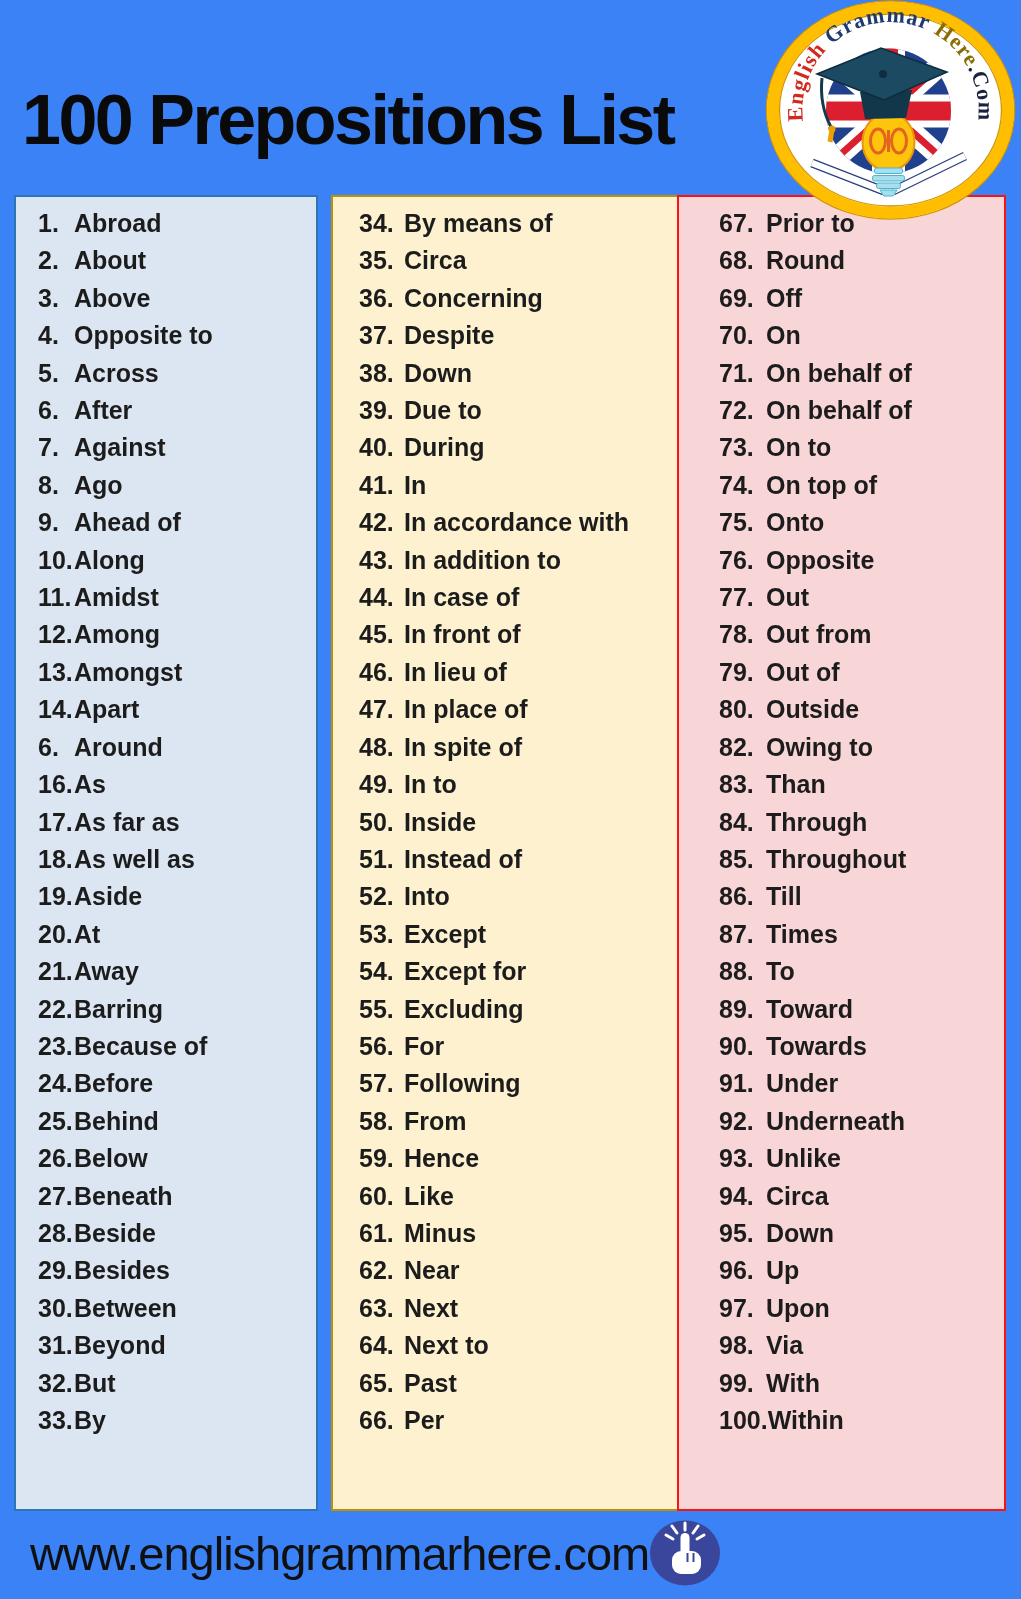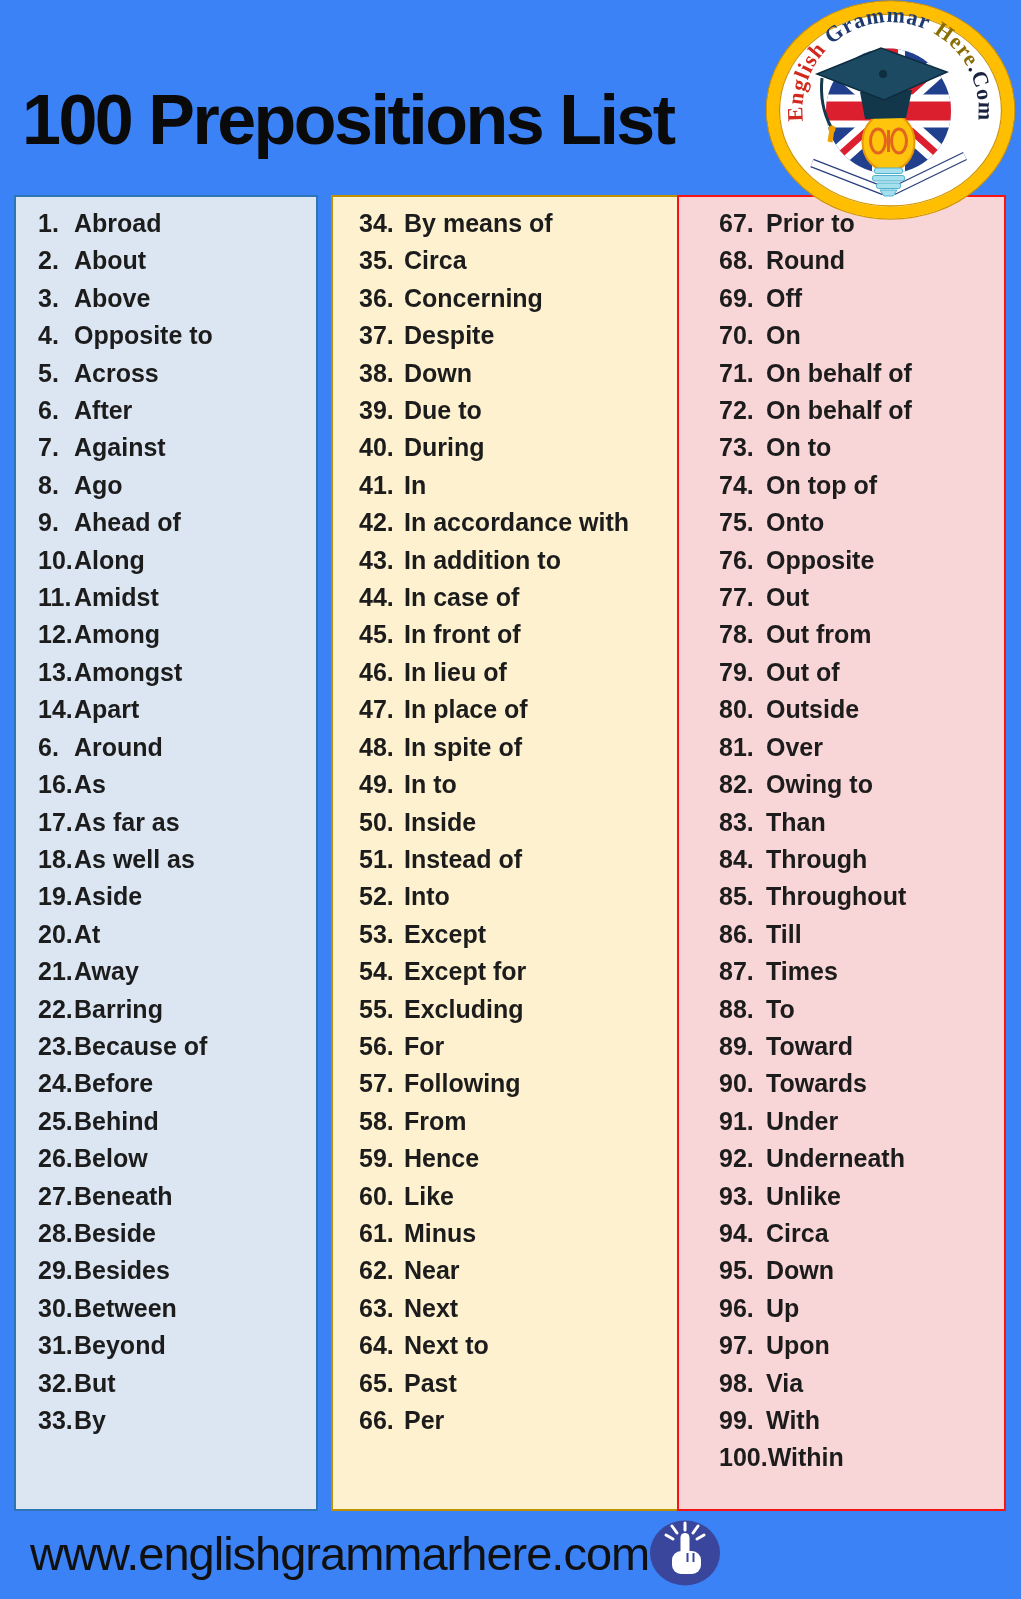--- a/index.html
+++ b/index.html
@@ -418,24 +418,20 @@
         </div>
         <div class="item">
           <span class="num">79.</span>
           <span class="word">Out of</span>
         </div>
         <div class="item">
           <span class="num">80.</span>
           <span class="word">Outside</span>
         </div>
         <div class="item">
-          <span class="num">81.</span>
-          <span class="word">Over</span>
-        </div>
-        <div class="item">
           <span class="num">82.</span>
           <span class="word">Owing to</span>
         </div>
         <div class="item">
           <span class="num">83.</span>
           <span class="word">Than</span>
         </div>
         <div class="item">
           <span class="num">84.</span>
           <span class="word">Through</span>

